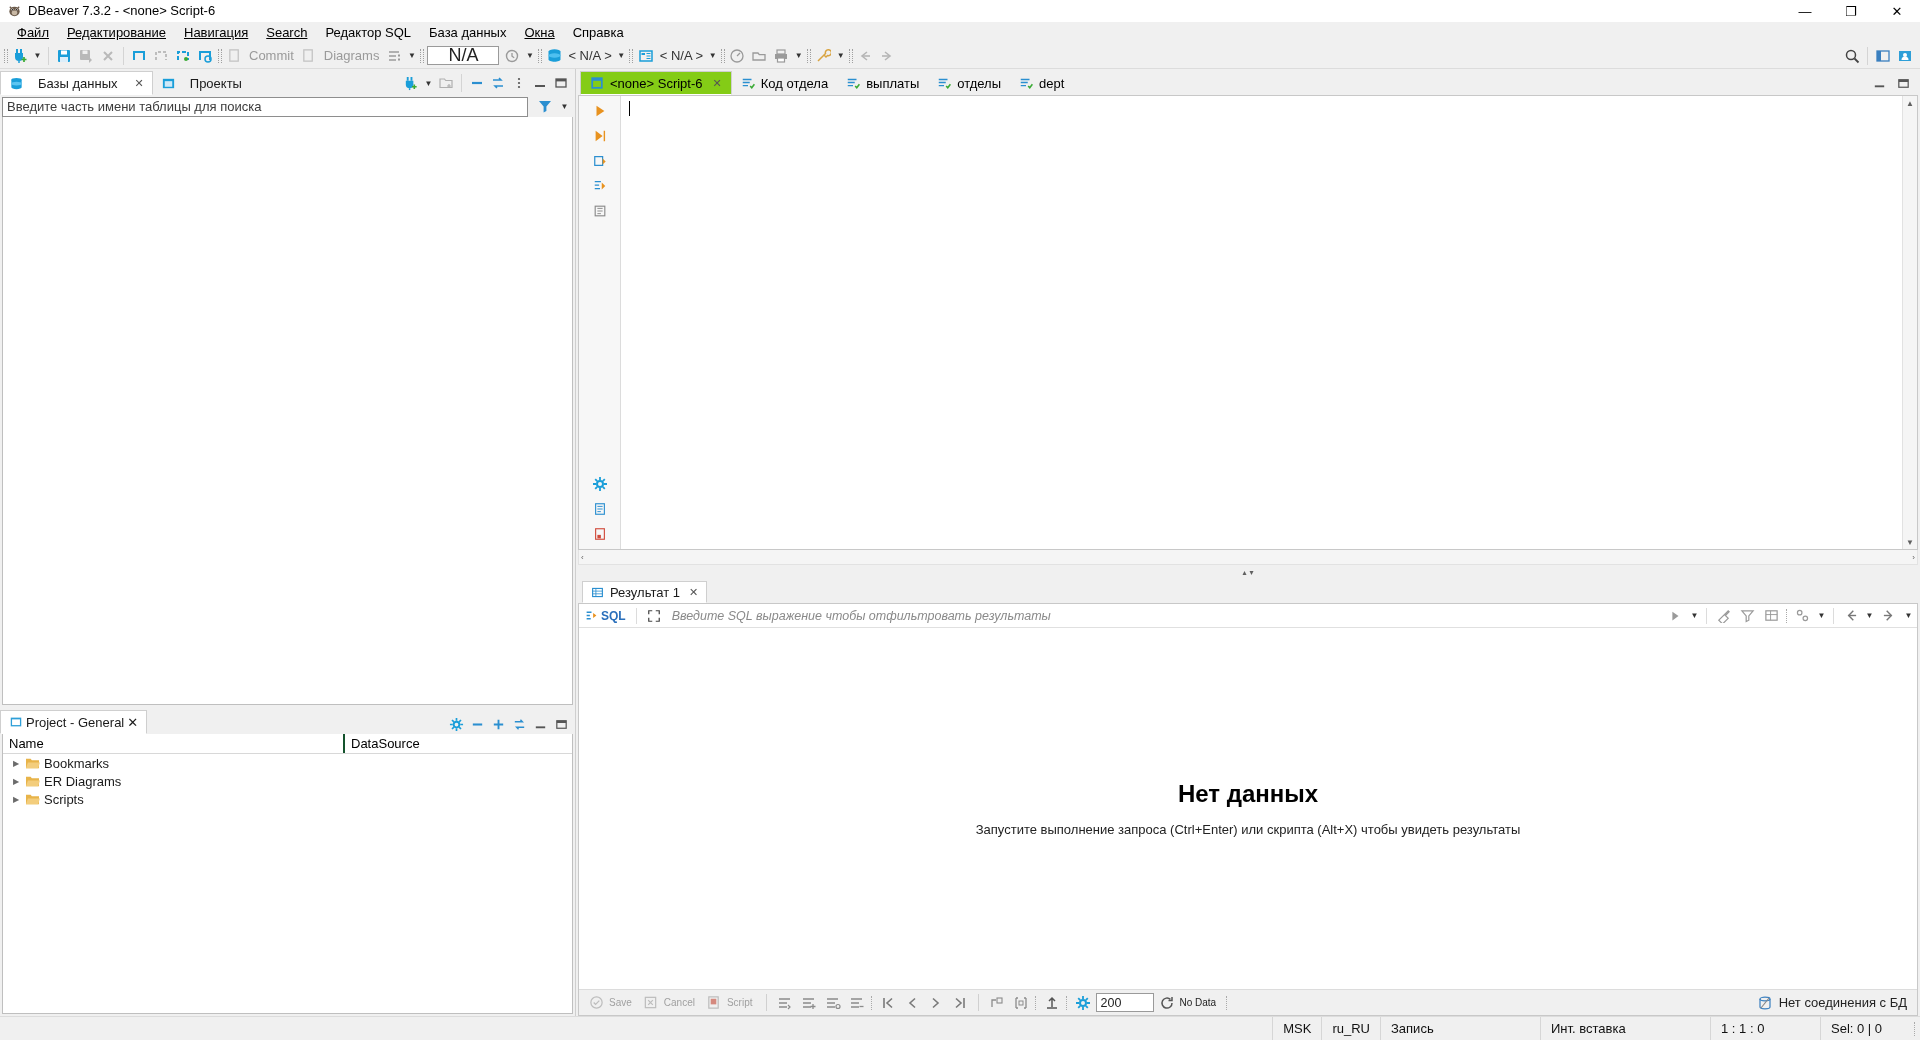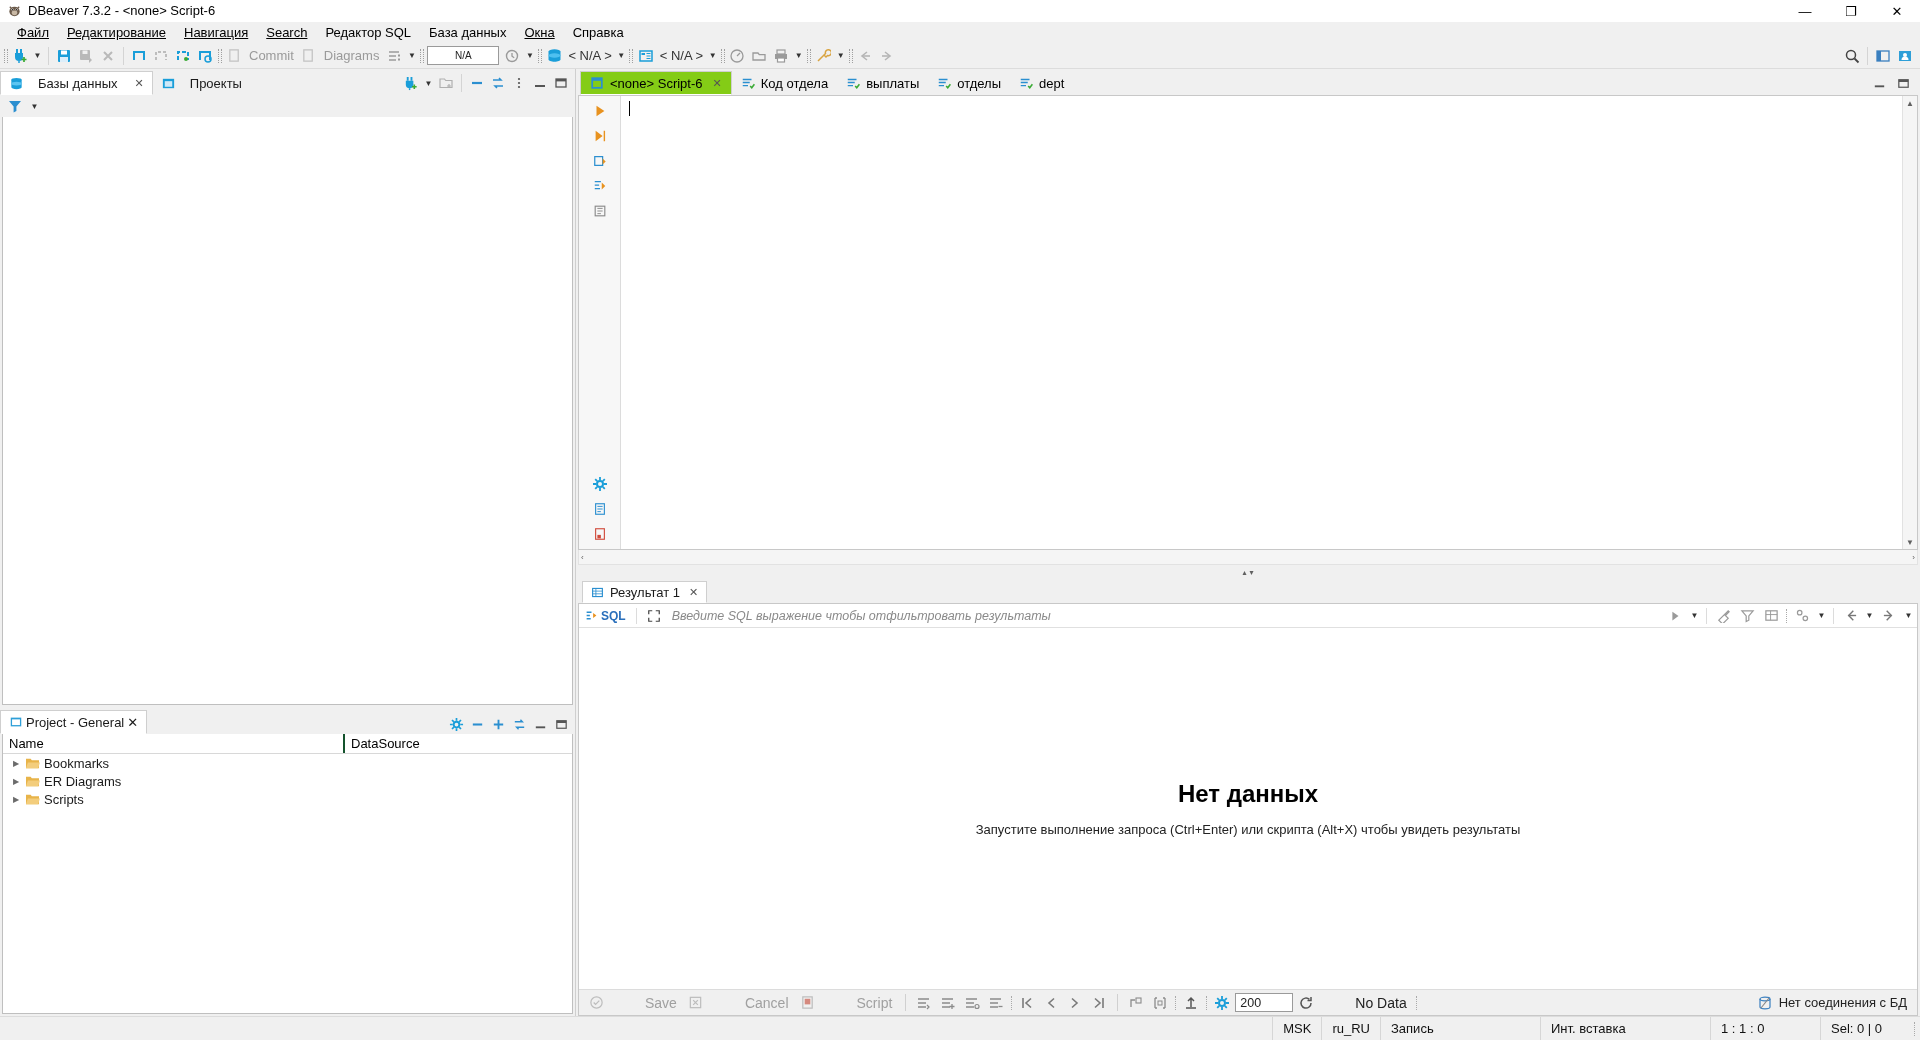--- a/index.html
+++ b/index.html
@@ -34,21 +34,21 @@
     height:26px; background:#f0f0f0; display:flex; align-items:center;
     border-bottom:1px solid #dcdcdc; padding-left:2px; gap:0;
   }
   .tb-grip { width:7px; height:18px; display:flex;align-items:center;justify-content:center;}
   .tb-grip::before{content:""; width:2px;height:14px;border-left:1px dotted #a0a0a0;border-right:1px dotted #a0a0a0;}
   .tb-sep { width:1px;height:18px;background:#d4d4d4;margin:0 4px;}
   .tb-btn { width:22px;height:22px;display:flex;align-items:center;justify-content:center;border-radius:2px;}
   .tb-arrow { width:13px;height:22px;display:flex;align-items:center;justify-content:center;font-size:8px;color:#333;}
   .tb-combo {
     height:19px;min-width:72px;background:#fff;border:1px solid #9a9a9a;display:flex;align-items:center;
-    justify-content:center; font-size:10px; color:#222; padding:0 4px; margin:0 2px;
+    justify-content:center; font-size:18px; color:#222; padding:0 4px; margin:0 2px;
   }
   .tb-label { font-size:13px; color:#9a9a9a; padding:0 4px; }
   .tb-dslabel { font-size:13px;color:#333;padding:0 3px; white-space:nowrap;}
   .tb-right { margin-left:auto; display:flex; align-items:center; padding-right:4px; }
 
   
   .body { flex:1; display:flex; min-height:0; }
 
   
   .left { width:576px; display:flex; flex-direction:column; background:#f0f0f0; border-right:1px solid #cfcfcf; }
@@ -112,21 +112,21 @@
   .sql-badge { display:flex;align-items:center;gap:3px;font-size:12px;color:#2a6fbb;padding:0 4px; font-weight:bold;}
   .fb-sep{width:1px;height:16px;background:#dcdcdc;margin:0 3px;}
   .filter-input { flex:1; font-size:12.5px; color:#8a8a8a; font-style:italic; padding-left:4px;}
   .fb-right{display:flex;align-items:center;gap:2px;}
 
   .nodata { flex:1; display:flex; flex-direction:column; align-items:center; justify-content:center; gap:14px;}
   .nodata-title { font-size:24px; font-weight:bold; color:#000;}
   .nodata-sub { font-size:13px; color:#222;}
 
   .res-toolbar { height:26px; display:flex; align-items:center; background:#f0f0f0; padding-left:6px; gap:2px; border-top:1px solid #dcdcdc;}
-  .rtb-txt { font-size:14px; color:#a0a0a0; padding-right:6px;margin-left:36px;}
+  .rtb-txt { font-size:10px; color:#a0a0a0; padding-right:6px;}
   .rtb-txt.on { color:#222; }
   .rtb-sep { width:1px; height:17px; background:#d0d0d0; margin:0 5px;}
   .rtb-dots { width:5px;height:18px;display:flex;align-items:center;justify-content:center;}
   .rtb-dots::before{content:"";width:1px;height:14px;border-left:1px dotted #aaa;}
   .fetch-box { width:58px;height:19px;background:#fff;border:1px solid #9a9a9a;display:flex;align-items:center;padding-left:4px;font-size:12.5px;color:#222;}
   .rtb-right{margin-left:auto;display:flex;align-items:center;gap:6px;padding-right:10px;font-size:13px;color:#222;}
 
   
   .statusbar { height:24px; background:#f0f0f0; display:flex; align-items:center; border-top:1px solid #dcdcdc;}
   .sb-spacer { flex:1; }
@@ -414,20 +414,23 @@
           <div class="tb-btn">
             <svg width="16" height="16" viewBox="0 0 16 16">
                 <rect x="3" y="4" width="10" height="8" fill="none" stroke="#555" stroke-width="1.3"></rect>
                 <rect x="3" y="4" width="10" height="2.4" fill="#555"></rect>
               </svg>
           </div>
         </div>
       </div>
 
       <div class="tree-search-row">
+        <div class="tree-search" style="flex:1">
+          <span style="color:#3b3b3b;">Введите часть имени таблицы для поиска</span>
+        </div>
         <div class="filter-btns">
           <div class="tb-btn">
             <svg width="16" height="16" viewBox="0 0 16 16">
                 <path d="M2 3h12l-4.6 5.4V13l-2.8 1.4V8.4z" fill="#2b8fd0"></path>
               </svg>
           </div>
           <div class="tb-arrow">▼</div>
         </div>
       </div>
 

